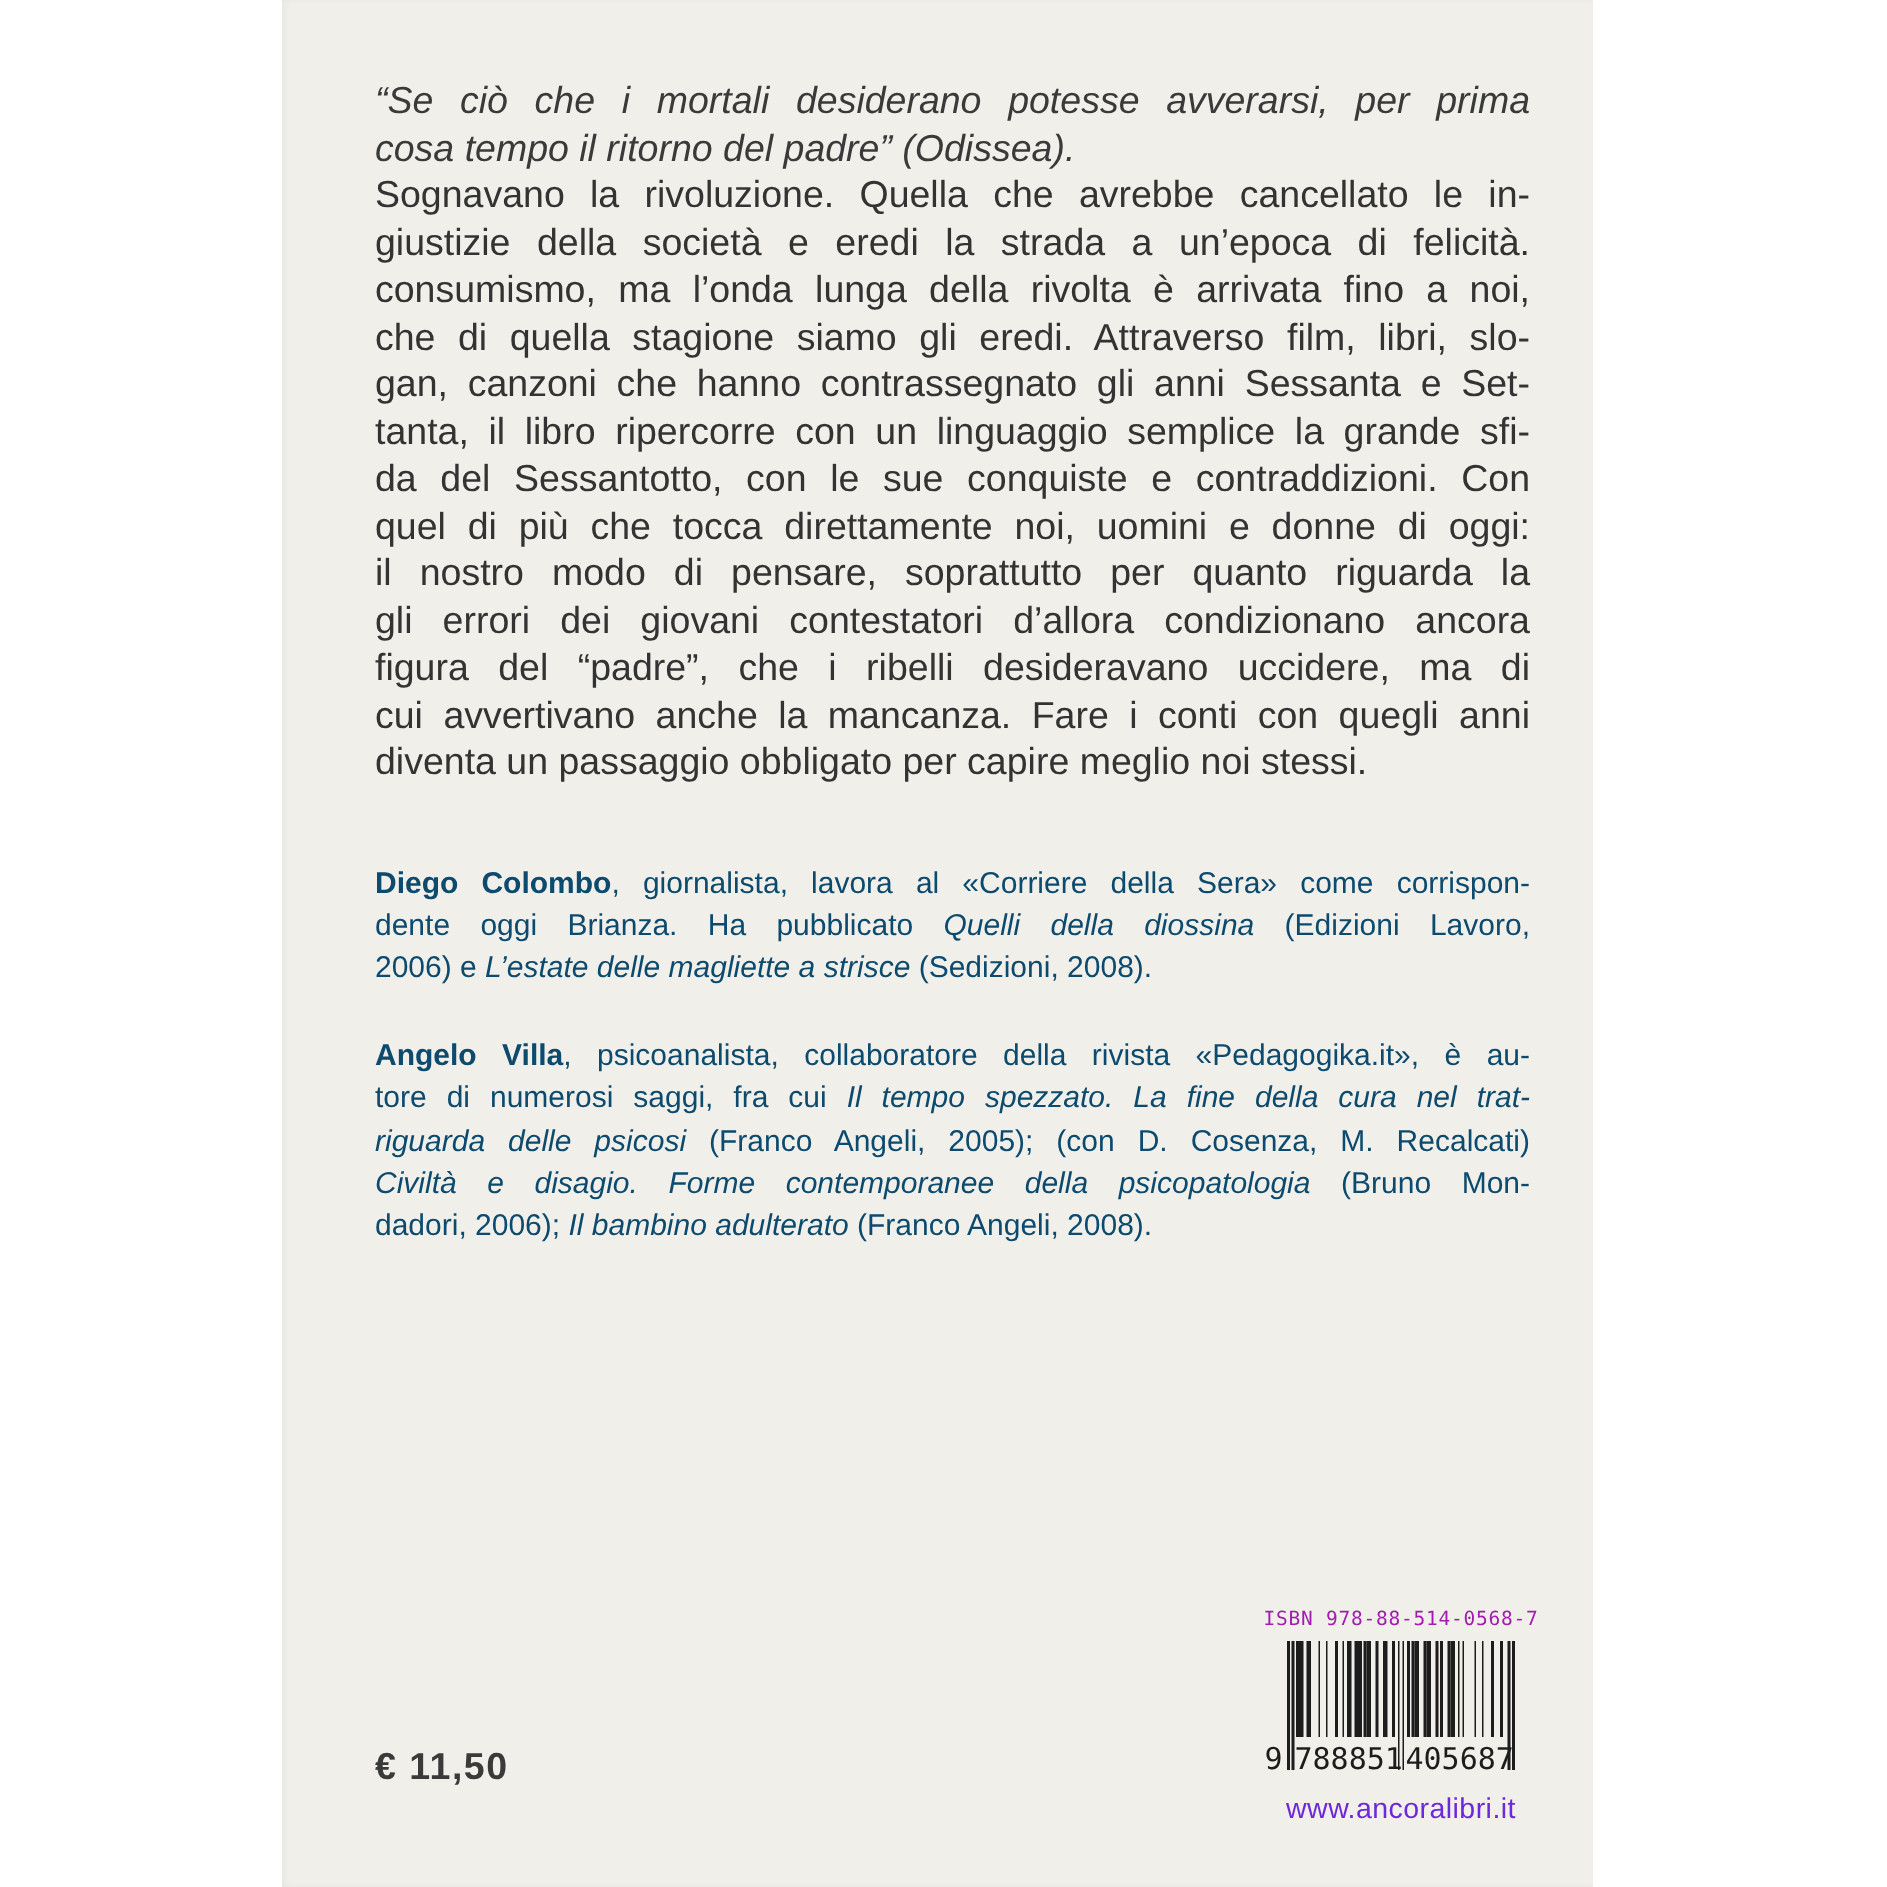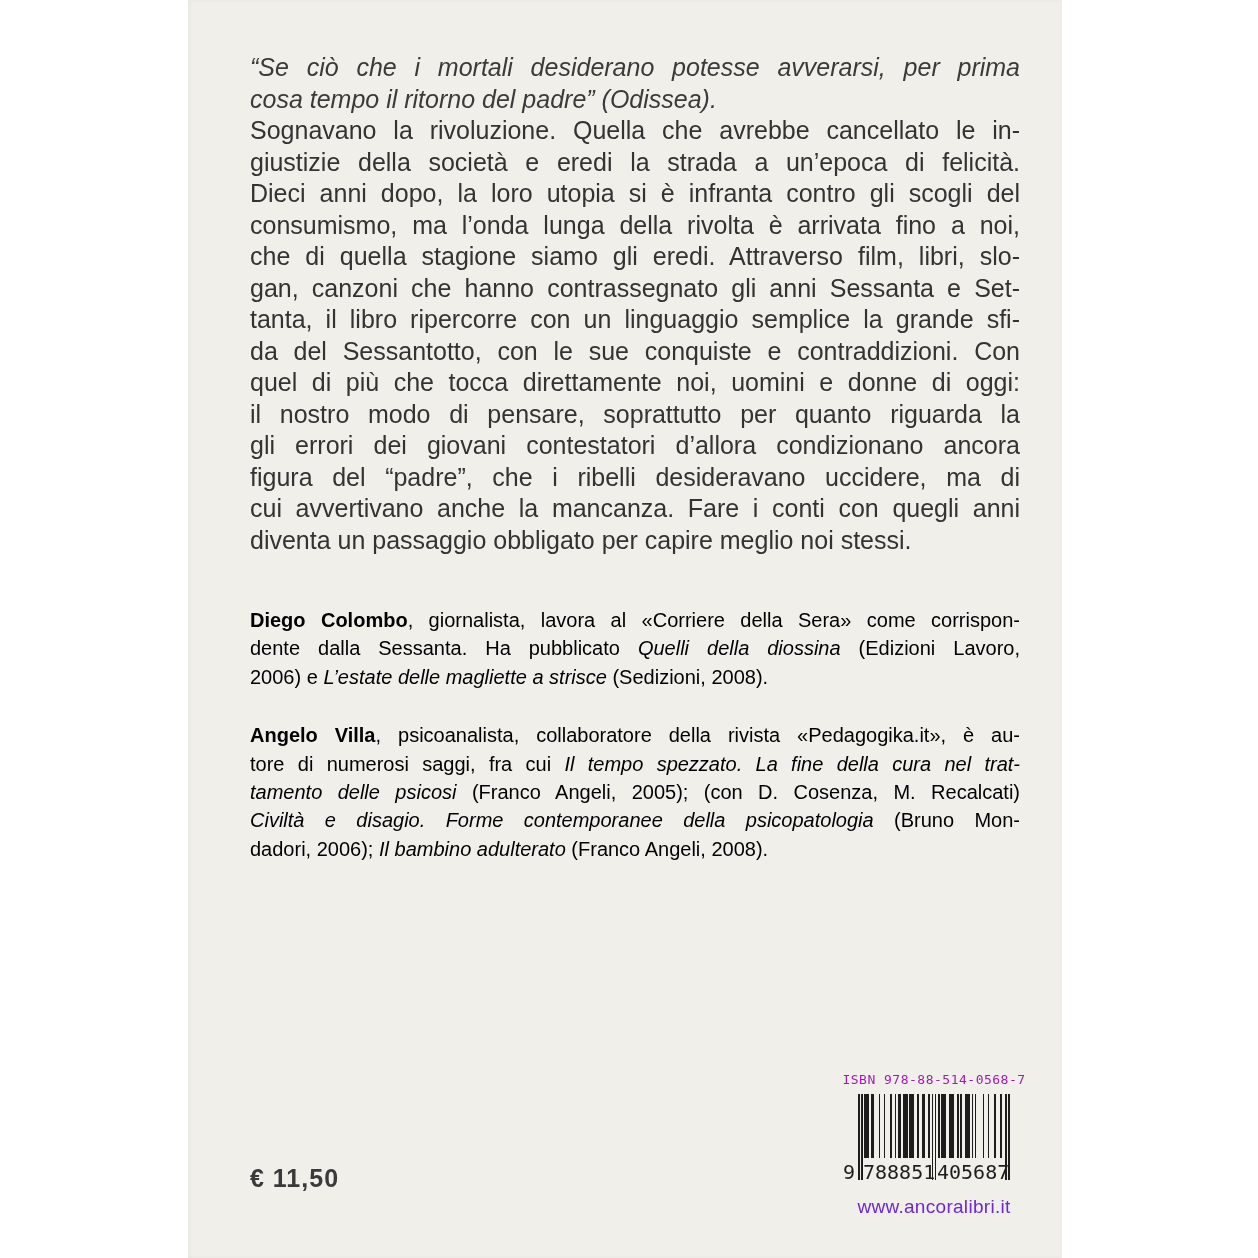--- a/index.html
+++ b/index.html
@@ -16,21 +16,21 @@
     background:var(--cover-bg);
     box-shadow:inset 2px 0 4px rgba(0,0,0,0.04);
   }
 
   .text-col{position:absolute;left:62px;top:52px;width:770px;}
 
   .quote .line{font-size:25px;line-height:31.5px;font-style:italic;color:#3a3a3a;}
   .body .line{font-size:25px;line-height:31.5px;color:#333;}
   .bio{margin-top:50px;}
   .bio + .bio{margin-top:30px;}
-  .bio .line{font-size:20px;line-height:28.4px;color:#000000;}
+  .bio .line{font-size:20px;line-height:28.4px;color:#0c4a6e;}
 
   .line{white-space:normal;}
   .line.j{text-align:justify;text-align-last:justify;}
   .line span.b{font-weight:bold;}
   .line span.i{font-style:italic;}
 
   .price{
     position:absolute;left:62px;top:1164px;
     font-size:25px;font-weight:bold;color:#3a3a3a;letter-spacing:1px;
   }
@@ -62,42 +62,41 @@
 <div class="cover">
 
   <div class="text-col">
     <div class="quote">
         <div class="line j">“Se ciò che i mortali desiderano potesse avverarsi, per prima</div>
         <div class="line">cosa tempo il ritorno del padre” (Odissea).</div>
       </div>
     <div class="body">
         <div class="line j">Sognavano la rivoluzione. Quella che avrebbe cancellato le in-</div>
         <div class="line j">giustizie della società e eredi la strada a un’epoca di felicità.</div>
-        <div class="line j">Dieci anni dopo, la loro utopia si è infranta contro gli scogli del</div>
         <div class="line j">consumismo, ma l’onda lunga della rivolta è arrivata fino a noi,</div>
         <div class="line j">che di quella stagione siamo gli eredi. Attraverso film, libri, slo-</div>
         <div class="line j">gan, canzoni che hanno contrassegnato gli anni Sessanta e Set-</div>
         <div class="line j">tanta, il libro ripercorre con un linguaggio semplice la grande sfi-</div>
         <div class="line j">da del Sessantotto, con le sue conquiste e contraddizioni. Con</div>
         <div class="line j">quel di più che tocca direttamente noi, uomini e donne di oggi:</div>
         <div class="line j">il nostro modo di pensare, soprattutto per quanto riguarda la</div>
         <div class="line j">gli errori dei giovani contestatori d’allora condizionano ancora</div>
         <div class="line j">figura del “padre”, che i ribelli desideravano uccidere, ma di</div>
         <div class="line j">cui avvertivano anche la mancanza. Fare i conti con quegli anni</div>
         <div class="line">diventa un passaggio obbligato per capire meglio noi stessi.</div>
       </div>
     <div class="bio">
         <div class="line j"><span class="b">Diego Colombo</span><span>, giornalista, lavora al «Corriere della Sera» come corrispon-</span></div>
-        <div class="line j"><span>dente dalla Sessanta. Ha pubblicato </span><span class="i">Quelli della diossina</span><span> (Edizioni Lavoro,</span></div>
+        <div class="line j"><span>dente oggi Brianza. Ha pubblicato </span><span class="i">Quelli della diossina</span><span> (Edizioni Lavoro,</span></div>
         <div class="line"><span>2006) e </span><span class="i">L’estate delle magliette a strisce</span><span> (Sedizioni, 2008).</span></div>
       </div>
     <div class="bio">
         <div class="line j"><span class="b">Angelo Villa</span><span>, psicoanalista, collaboratore della rivista «Pedagogika.it», è au-</span></div>
         <div class="line j"><span>tore di numerosi saggi, fra cui </span><span class="i">Il tempo spezzato. La fine della cura nel trat-</span></div>
-        <div class="line j"><span class="i">tamento delle psicosi</span><span> (Franco Angeli, 2005); (con D. Cosenza, M. Recalcati)</span></div>
+        <div class="line j"><span class="i">riguarda delle psicosi</span><span> (Franco Angeli, 2005); (con D. Cosenza, M. Recalcati)</span></div>
         <div class="line j"><span class="i">Civiltà e disagio. Forme contemporanee della psicopatologia</span><span> (Bruno Mon-</span></div>
         <div class="line"><span>dadori, 2006); </span><span class="i">Il bambino adulterato</span><span> (Franco Angeli, 2008).</span></div>
       </div>
   </div>
 
   <div class="price">€ 11,50</div>
 
   <div class="barcode-block">
     <div class="isbn-label">ISBN 978-88-514-0568-7</div>
     <div class="bars" id="bars">

